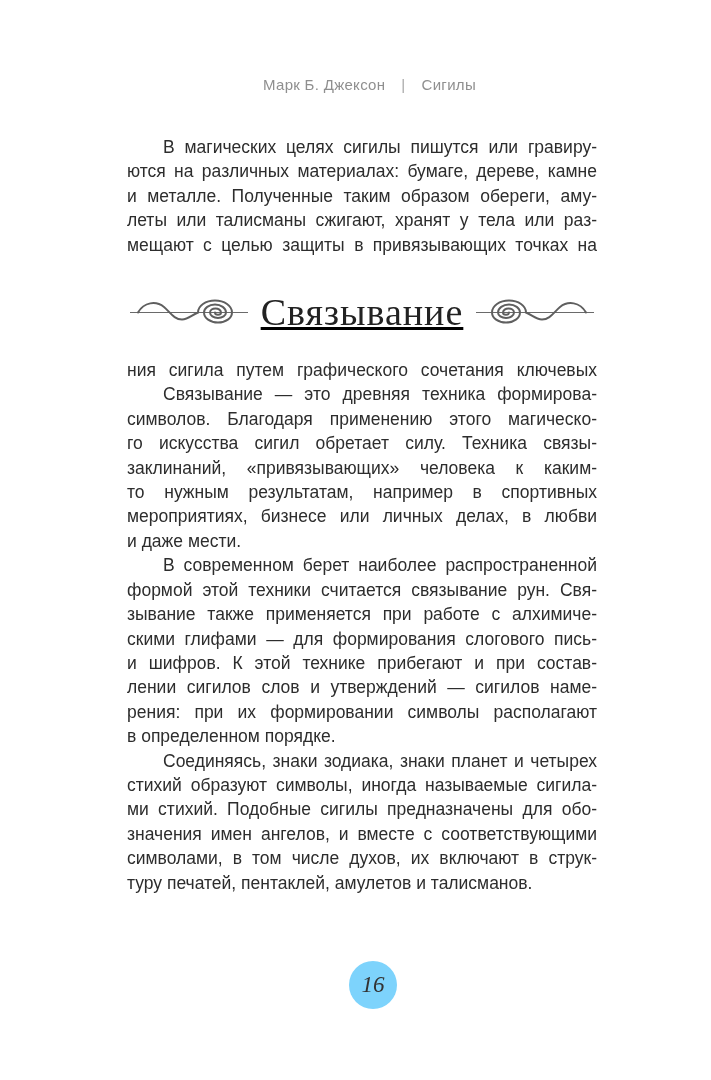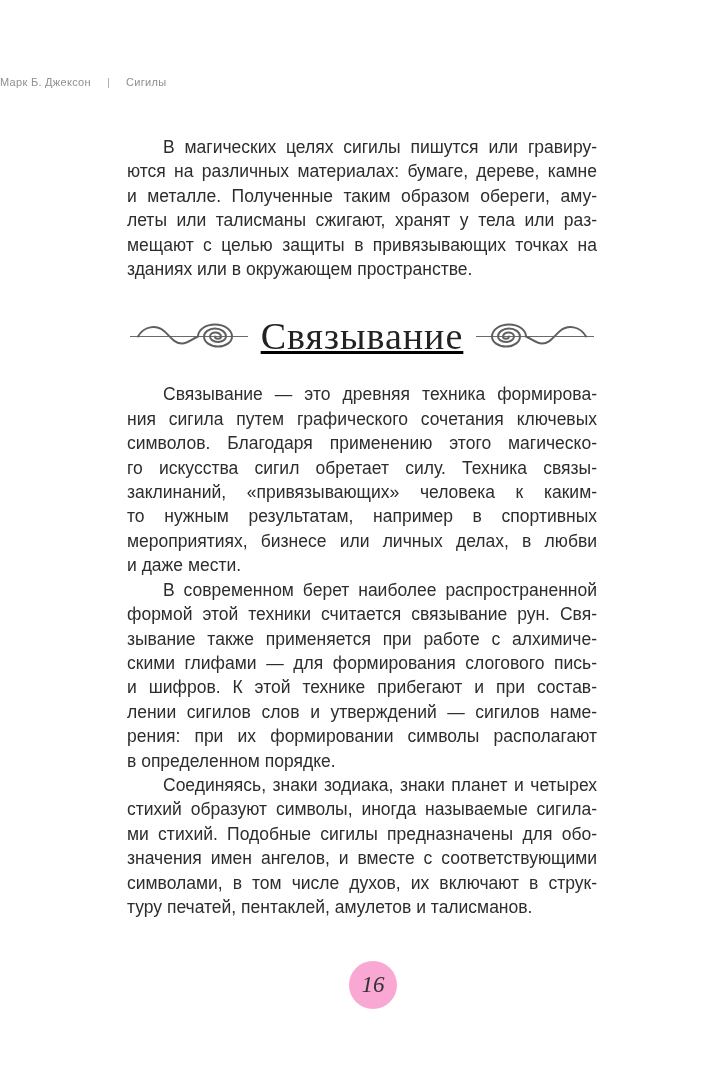--- a/index.html
+++ b/index.html
@@ -7,24 +7,25 @@
     position: relative;
     width: 711px;
     height: 1080px;
     background: #ffffff;
     font-family: "Liberation Sans", sans-serif;
     overflow: hidden;
   }
   .running-header {
     position: absolute;
     top: 76px; left: 0; right: 0;
-    text-align: left;
-    font-size: 11px;
+    text-align: center;
+    font-size: 15px;
     color: #8f8f8f;
     letter-spacing: 0.3px;
+    padding-left: 28px;
   }
   .running-header .divider {
     display: inline-block;
     margin: 0 16px;
     color: #a8a8a8;
   }
   .content {
     position: absolute;
     left: 127px;
     top: 119px;
@@ -61,21 +62,21 @@
   }
   .flourish { width: 118px; height: 30px; flex: 0 0 auto; }
   .flourish.right { transform: scaleX(-1); }
   .page-badge {
     position: absolute;
     left: 349px;
     top: 961px;
     width: 48px;
     height: 48px;
     border-radius: 50%;
-    background: #f9a8d4;
+    background: #7dd3fc;
     display: flex;
     align-items: center;
     justify-content: center;
   }
   .page-badge span {
     font-family: "Liberation Serif", serif;
     font-style: italic;
     font-size: 23px;
     color: #333333;
   }
@@ -90,21 +91,20 @@
   </header>
 
   <section class="content">
 
     <div class="paragraph">
         <div class="line first">В магических целях сигилы пишутся или гравиру-</div>
         <div class="line">ются на различных материалах: бумаге, дереве, камне</div>
         <div class="line">и металле. Полученные таким образом обереги, аму-</div>
         <div class="line">леты или талисманы сжигают, хранят у тела или раз-</div>
         <div class="line">мещают с целью защиты в привязывающих точках на</div>
-        <div class="line last">зданиях или в окружающем пространстве.</div>
       </div>
 
     <div class="section-heading">
       <svg class="flourish left" viewBox="0 0 118 30" fill="none" xmlns="http://www.w3.org/2000/svg">
         <line x1="0" y1="15.5" x2="118" y2="15.5" stroke="#6a6a6a" stroke-width="1.2"></line>
         <path d="M 8 15.5
                  C 14 5, 26 3.5, 34 10
                  C 40 15, 44 22.5, 52 22.5
                  C 58 22.5, 62 18, 68 15.5
                  A 17 12 0 0 1 102 15.5
@@ -124,22 +124,22 @@
                  A 17 12 0 0 1 102 15.5
                  A 14 10 0 0 1 74 15.5
                  A 11 8 0 0 1 96 15.5
                  A 8 5.5 0 0 1 80 15.5
                  A 5.5 4 0 0 1 91 15.5
                  A 3 2.2 0 0 1 85 15.5" stroke="#5f5f5f" stroke-width="2" stroke-linecap="round"></path>
       </svg>
     </div>
 
     <div class="paragraph">
+        <div class="line">ния сигила путем графического сочетания ключевых</div>
         <div class="line first">Связывание — это древняя техника формирова-</div>
-        <div class="line">ния сигила путем графического сочетания ключевых</div>
         <div class="line">символов. Благодаря применению этого магическо-</div>
         <div class="line">го искусства сигил обретает силу. Техника связы-</div>
         <div class="line">заклинаний, «привязывающих» человека к каким-</div>
         <div class="line">то нужным результатам, например в спортивных</div>
         <div class="line">мероприятиях, бизнесе или личных делах, в любви</div>
         <div class="line last">и даже мести.</div>
       </div>
     <div class="paragraph">
         <div class="line first">В современном берет наиболее распространенной</div>
         <div class="line">формой этой техники считается связывание рун. Свя-</div>

